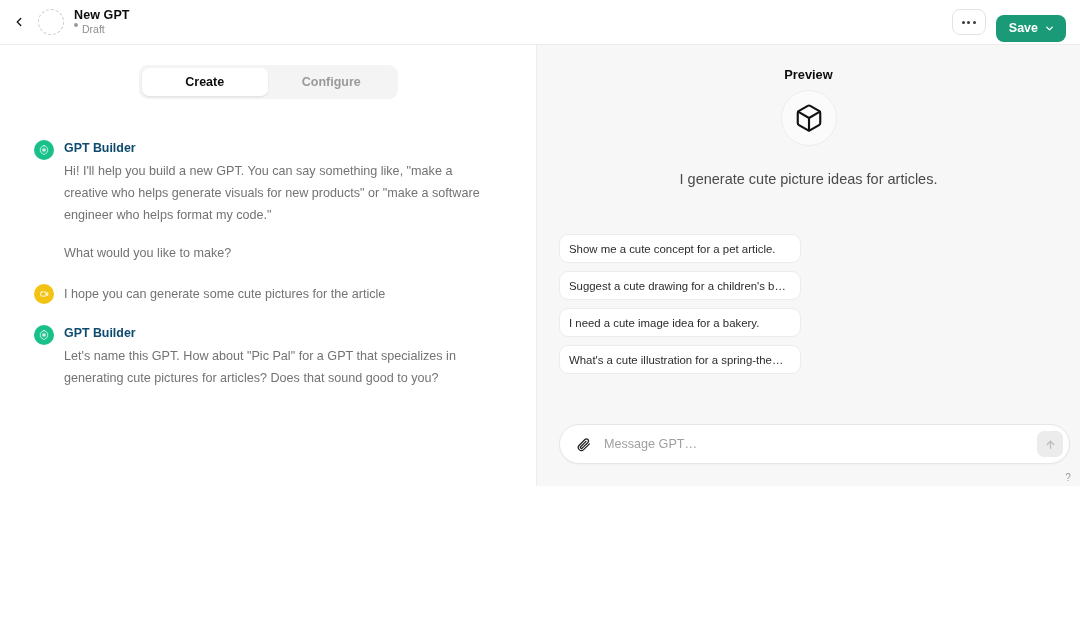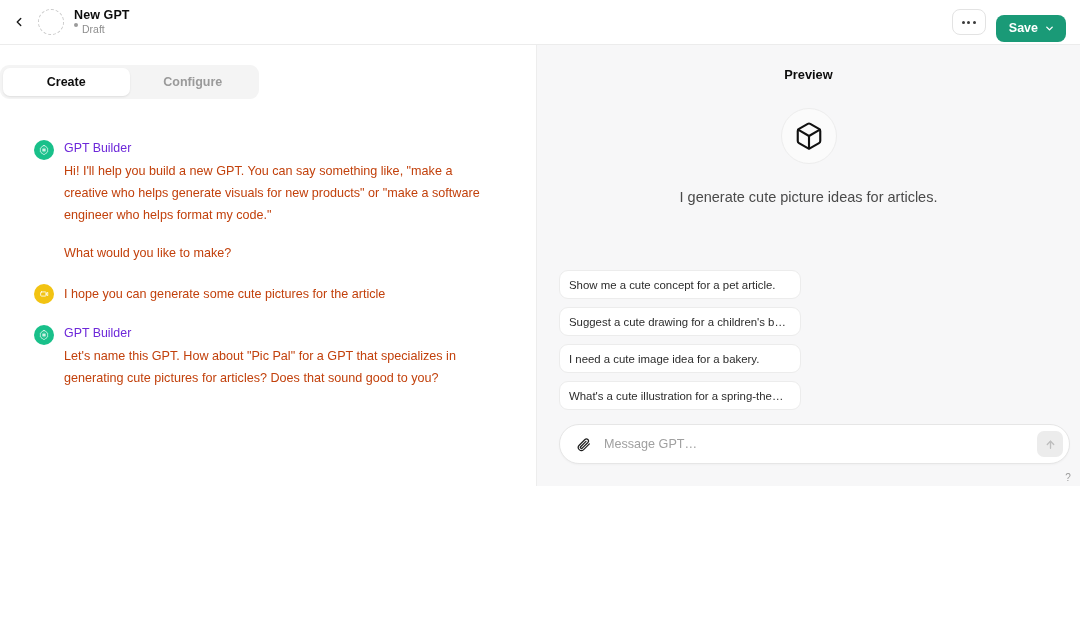--- a/index.html
+++ b/index.html
@@ -60,21 +60,21 @@
     border-right: 1px solid #ededed;
     position: relative;
   }
   .right-pane {
     flex: 1; background: #f7f7f8;
     display: flex; flex-direction: column; min-height: 0;
     position: relative;
   }
 
   
-  .tabs-wrap { padding: 20px 0 0 0; display: flex; }
+  .tabs-wrap { padding: 20px 0 0 0; display: flex; justify-content: center; }
   .tabs {
     background: #f4f4f4; border-radius: 9px; padding: 3px;
     display: flex; width: 259px; height: 34px;
   }
   .tab {
     flex: 1; display: flex; align-items: center; justify-content: center;
     font-size: 12.5px; border-radius: 7px; cursor: pointer; color: #9a9a9a;
     font-weight: bold;
   }
   .tab.active { background: #ffffff; color: #0d0d0d; box-shadow: 0 1px 2px rgba(0,0,0,.09); }
@@ -84,28 +84,28 @@
     flex: 1; min-height: 0; overflow: hidden;
     padding: 40px 30px 0 34px;
   }
   .msg { display: flex; gap: 10px; margin-bottom: 19px; }
   .msg-avatar { width: 20px; height: 20px; border-radius: 50%; flex: 0 0 auto; margin-top: 1px;
     display: flex; align-items: center; justify-content: center; }
   .msg-avatar.builder { background: #19c08a; }
   .msg-avatar.user { background: #f2c312; }
   .msg-avatar svg { display: block; }
   .msg-body { min-width: 0; max-width: 432px; }
-  .msg-author { font-size: 12.4px; font-weight: normal; color: #6d28d9; line-height: 18px; margin-bottom: 3px; }
-  .msg-text { font-size: 12.6px; line-height: 22px; color: #c2410c; }
+  .msg-author { font-size: 12.4px; font-weight: bold; color: #0c4a6e; line-height: 18px; margin-bottom: 3px; }
+  .msg-text { font-size: 12.6px; line-height: 22px; color: #737373; }
   .msg-text p { margin: 0; }
   .msg-text p + p { margin-top: 16px; }
 
   
   .composer-wrap { padding: 0 22px 22px 22px; }
-  .composer-wrap.right { padding: 0 10px 22px 22px; }
+  .composer-wrap.right { padding: 0 10px 22px 22px; margin-top: 36px; }
   .composer {
     height: 40px; background: #ffffff;
     border: 1px solid #e6e6e6; border-radius: 20px;
     display: flex; align-items: center; padding: 0 6px 0 12px;
     box-shadow: 0 1px 2px rgba(0,0,0,.03);
   }
   .clip-btn { width: 22px; height: 22px; display: flex; align-items: center; justify-content: center; cursor: pointer; flex: 0 0 auto; }
   .composer-input {
     flex: 1; border: none; outline: none; background: transparent;
     font-family: "Liberation Sans", sans-serif; font-size: 12.6px;

